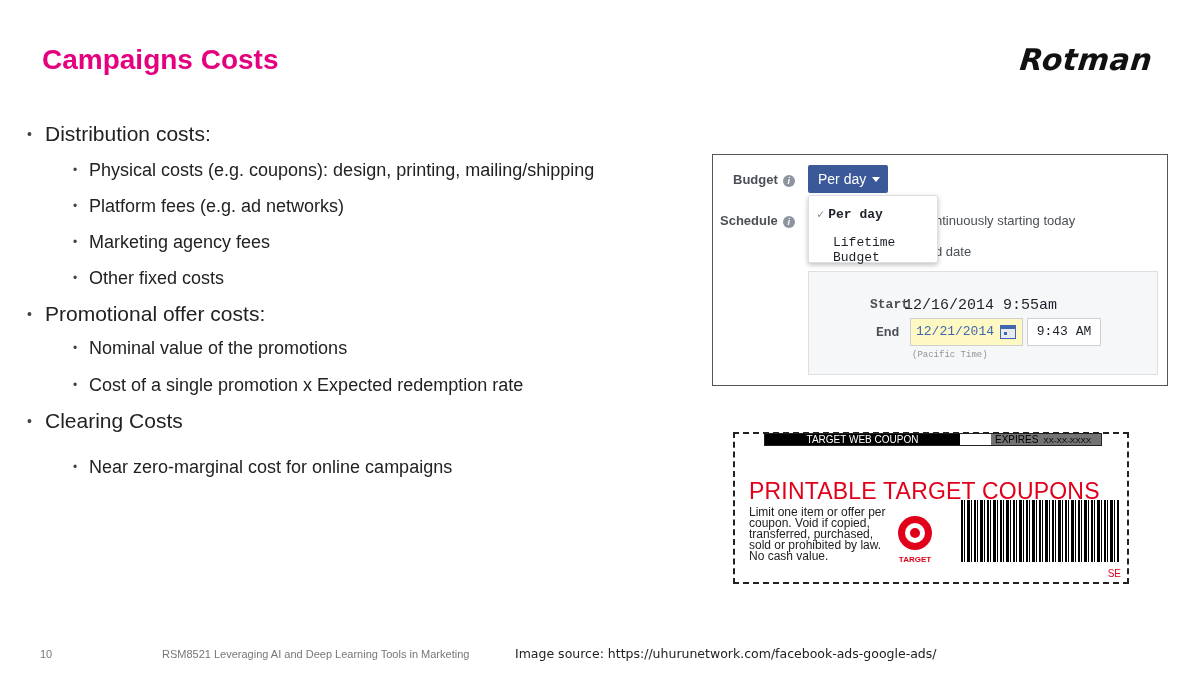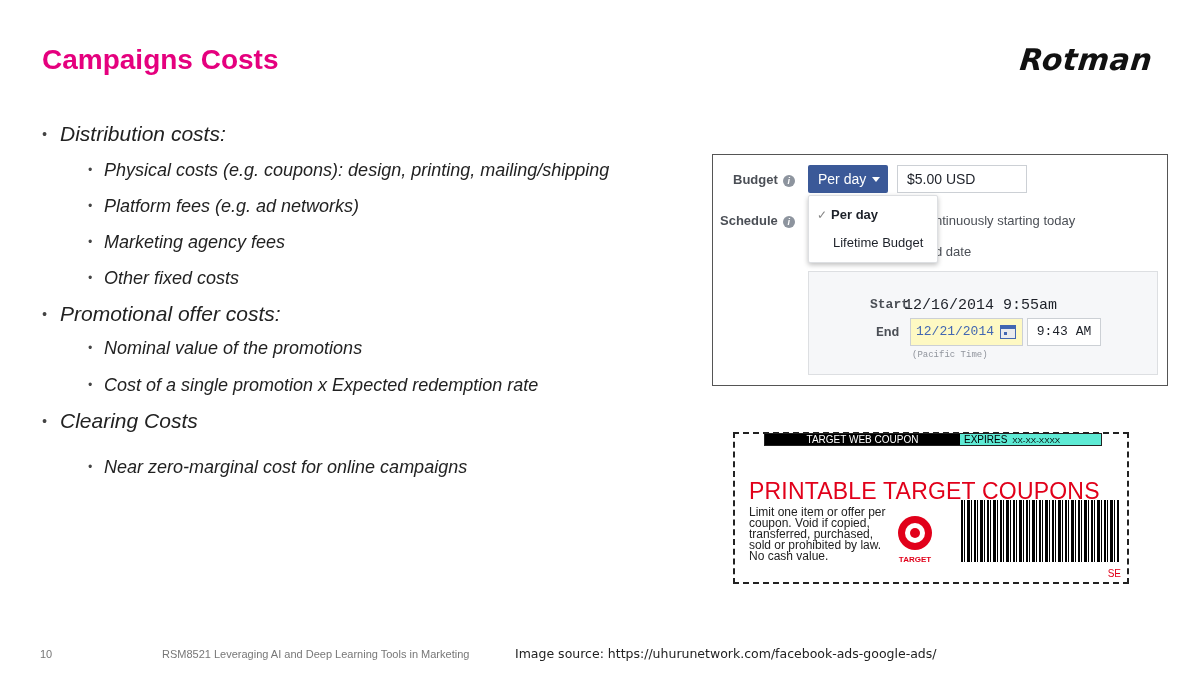--- a/index.html
+++ b/index.html
@@ -13,21 +13,21 @@
       text-align: center;
     }
     .logo {
       position: absolute; left: 1020px; top: 42px;
       font-size: 30px; font-weight: bold; font-style: italic; color: #111;
       letter-spacing: 0.5px;
       font-family: "DejaVu Sans", sans-serif;
       transform: skewX(-6deg);
     }
 
-    .bullets { position: absolute; left: 42px; top: 120px; width: 640px; font-style: italic; }
+    .bullets { position: absolute; left: 27px; top: 120px; width: 640px; }
     .l1 { position: relative; padding-left: 18px; font-size: 21px; color: #222; line-height: 28px; }
     .l1::before { content: "•"; position: absolute; left: 0; top: 0; font-size: 14px; color: #444; }
     .l2 { position: relative; padding-left: 62px; font-size: 18px; color: #222; line-height: 24px; }
     .l2::before { content: "•"; position: absolute; left: 46px; top: 0; font-size: 12px; color: #444; }
 
     
     .fb-shot {
       position: absolute; left: 712px; top: 154px; width: 456px; height: 232px;
       border: 1px solid #555; background: #fff; font-family: "Liberation Sans", sans-serif;
     }
@@ -48,21 +48,21 @@
     }
     .budget-input {
       position: absolute; left: 184px; top: 10px; width: 130px; height: 28px;
       border: 1px solid #ccd0d5; font-size: 14px; line-height: 26px; padding-left: 9px; color: #1d2129;
     }
     .dropdown {
       position: absolute; left: 95px; top: 40px; width: 130px; height: 68px;
       background: #fff; border: 1px solid #dddfe2; border-radius: 2px;
       box-shadow: 0 2px 5px rgba(0,0,0,0.25); z-index: 5;
     }
-    .dd-item { position: absolute; left: 8px; font-size: 13px; color: #1d2129; }
+    .dd-item { position: absolute; left: 8px; font-size: 13px; color: #1d2129; font-family: Liberation Mono, monospace; }
     .dd-item.sel { font-weight: bold; top: 11px; }
     .dd-item.sel .check { color: #888; font-weight: normal; margin-right: 4px; font-size: 12px; }
     .dd-item.alt { top: 39px; left: 24px; }
     .sched-text { position: absolute; font-size: 13px; color: #4b4f56; }
     .date-box {
       position: absolute; left: 95px; top: 116px; width: 350px; height: 104px;
       background: #f6f7f9; border: 1px solid #dddfe2; font-family: Liberation Mono, monospace;
     }
     .date-label { position: absolute; font-size: 13px; font-weight: bold; color: #4b4f56; }
     .start-val { position: absolute; left: 95px; top: 25px; font-size: 15px; color: #1d2129; }
@@ -87,21 +87,21 @@
     
     .coupon {
       position: absolute; left: 733px; top: 432px; width: 396px; height: 152px;
       border: 2px dashed #222; background: #fff;
     }
     .coupon-header {
       position: absolute; left: 29px; top: -1px; width: 338px; height: 13px; display: flex;
       border: 1px solid #222;
     }
     .coupon-header .black { width: 195px; background: #000; color: #fff; font-size: 10px; text-align: center; line-height: 12px; }
-    .coupon-header .white { flex: 1; background: #5eead4; color: #000; font-size: 10px; padding-left: 4px; line-height: 12px; }
+    .coupon-header .white { flex: 1; background: #737373; color: #000; font-size: 10px; padding-left: 4px; line-height: 12px; margin-left: 31px; }
     .coupon-header .white small { font-size: 8px; margin-left: 2px; }
     .coupon-title {
       position: absolute; left: 14px; top: 44px; font-size: 23px; color: #e1001a; letter-spacing: 0.2px;
     }
     .coupon-terms {
       position: absolute; left: 14px; top: 73px; font-size: 12px; line-height: 11px; color: #222; width: 140px;
     }
     .target-logo { position: absolute; left: 160px; top: 82px; width: 40px; text-align: center; }
     .bullseye {
       width: 34px; height: 34px; border-radius: 50%; background: #e1001a; margin: 0 auto;
@@ -155,21 +155,20 @@
   <div class="l2">Near zero-marginal cost for online campaigns</div>
 </div>
 
 <div class="fb-shot">
   <div class="fb-label" style="left:20px; top:17px;">
     <span>Budget</span><span class="info-icon">i</span>
   </div>
   <div class="budget-btn">
     <span>Per day</span><span class="caret"></span>
   </div>
-  <div class="budget-input">$5.00 USD</div>
 
   <div class="fb-label" style="left:7px; top:58px;">
     <span>Schedule</span><span class="info-icon">i</span>
   </div>
   <div class="sched-text" style="left:222px; top:58px;">ntinuously starting today</div>
   <div class="sched-text" style="left:222px; top:89px;">d date</div>
 
   <div class="dropdown">
     <div class="dd-item sel">
       <span class="check">✓</span><span>Per day</span>

